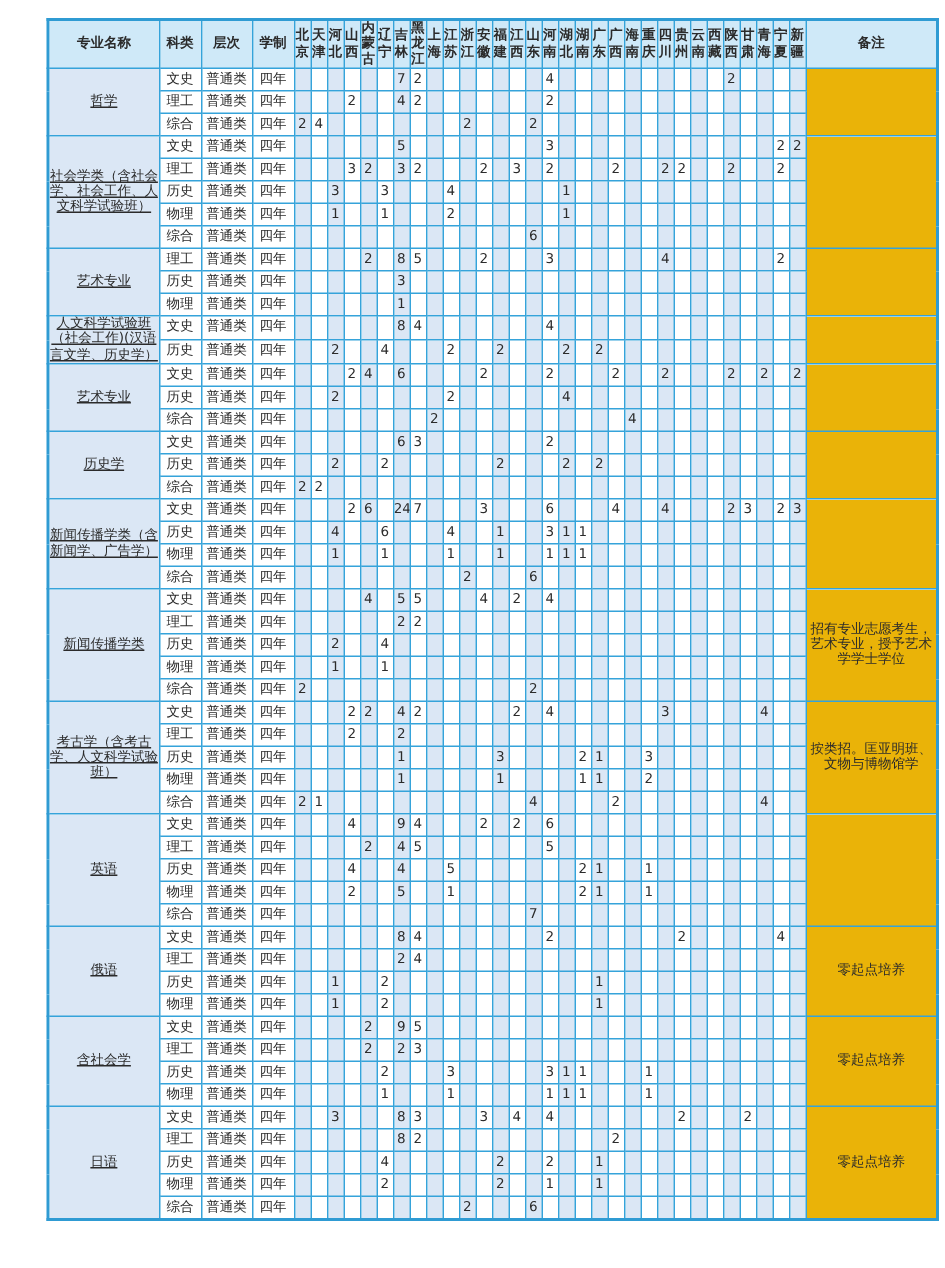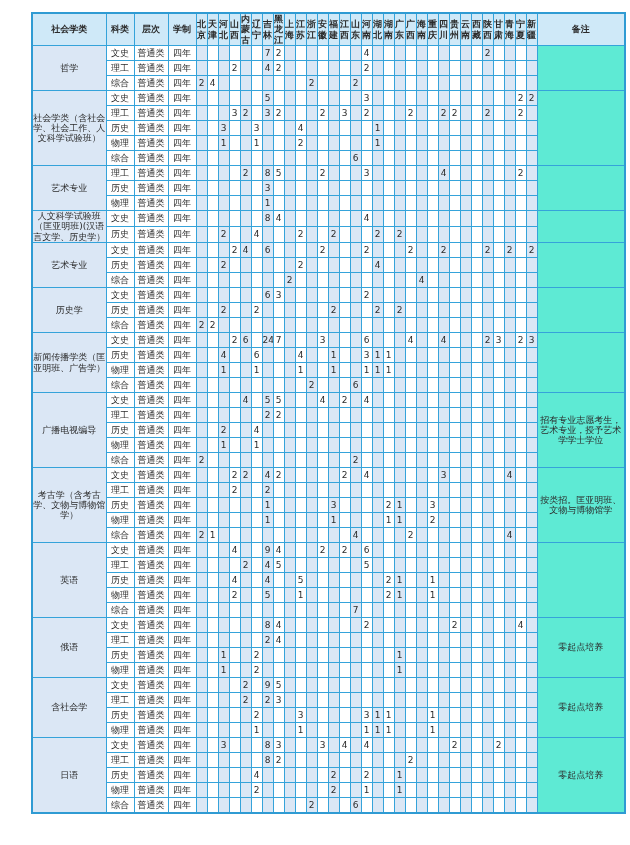--- a/index.html
+++ b/index.html
@@ -3,25 +3,25 @@
 <meta charset="utf-8">
 <style>
   html,body{margin:0;padding:0;background:#ffffff;font-family:"DejaVu Sans","Liberation Sans",sans-serif;}
   #stage{width:630px;min-height:845px;background:#fff;position:relative;box-sizing:border-box;padding:12px 30px 4px 31px;}
   table.plan{border-collapse:collapse;table-layout:fixed;width:569px;}
   table.plan td,table.plan th{border:1px solid #35a3da;box-sizing:border-box;overflow:hidden;
       font-size:9px;line-height:1.15;color:#2b2b2b;text-align:center;vertical-align:middle;padding:0;}
   table.plan{border:2px solid #2f9bd3;}
   th{font-weight:bold;color:#1c3d5a;background:#cfe9f8;}
   th.prov{padding:1px 0;word-break:break-all;line-height:1.1;}
-  td.name{background:#dbe7f5;font-size:9px;padding:1px 2px;line-height:1.2;}
+  td.name{background:#dbe7f5;font-size:9px;padding:1px 2px;line-height:1.2;text-decoration:underline;}
   td.cat,td.lvl,td.dur{background:#ffffff;height:15px;}
   td.val{font-size:9px;}
   td.shade{background:#dbe7f5;}
-  td.remark{background:#5eead4;font-size:9px;padding:1px 3px;line-height:1.25;}
+  td.remark{background:#eab308;font-size:9px;padding:1px 3px;line-height:1.25;}
   col.c-name{width:74px}col.c-cat{width:28px}col.c-lvl{width:34px}col.c-dur{width:28px}
   col.c-p{width:11px}col.c-rem{width:88px}
 </style>
 </head>
 <body>
 
 <div id="stage">
   <table class="plan">
     <colgroup>
         <col class="c-name">
@@ -56,21 +56,21 @@
         <col class="c-p">
         <col class="c-p">
         <col class="c-p">
         <col class="c-p">
         <col class="c-p">
         <col class="c-p">
         <col class="c-rem">
       </colgroup>
     <thead>
       <tr>
-          <th>社会学类</th>
+          <th>专业名称</th>
           <th>科类</th>
           <th>层次</th>
           <th>学制</th>
           <th class="prov">北京</th>
           <th class="prov">天津</th>
           <th class="prov">河北</th>
           <th class="prov">山西</th>
           <th class="prov">内蒙古</th>
           <th class="prov">辽宁</th>
           <th class="prov">吉林</th>
@@ -498,21 +498,21 @@
           <td class="val"></td>
           <td class="val shade"></td>
           <td class="val"></td>
           <td class="val shade"></td>
           <td class="val"></td>
           <td class="val shade"></td>
           <td class="val"></td>
           <td class="val shade"></td>
         </tr>
         <tr>
-          <td class="name" rowspan="2">人文科学试验班（匡亚明班)(汉语言文学、历史学）</td>
+          <td class="name" rowspan="2">人文科学试验班（社会工作)(汉语言文学、历史学）</td>
           <td class="cat">文史</td>
           <td class="lvl">普通类</td>
           <td class="dur">四年</td>
           <td class="val shade"></td>
           <td class="val"></td>
           <td class="val shade"></td>
           <td class="val"></td>
           <td class="val shade"></td>
           <td class="val"></td>
           <td class="val shade">8</td>
@@ -792,21 +792,21 @@
           <td class="val"></td>
           <td class="val shade"></td>
           <td class="val"></td>
           <td class="val shade"></td>
           <td class="val"></td>
           <td class="val shade"></td>
           <td class="val"></td>
           <td class="val shade"></td>
         </tr>
         <tr>
-          <td class="name" rowspan="4">新闻传播学类（匡亚明班、广告学）</td>
+          <td class="name" rowspan="4">新闻传播学类（含新闻学、广告学）</td>
           <td class="cat">文史</td>
           <td class="lvl">普通类</td>
           <td class="dur">四年</td>
           <td class="val shade"></td>
           <td class="val"></td>
           <td class="val shade"></td>
           <td class="val">2</td>
           <td class="val shade">6</td>
           <td class="val"></td>
           <td class="val shade">24</td>
@@ -938,21 +938,21 @@
           <td class="val"></td>
           <td class="val shade"></td>
           <td class="val"></td>
           <td class="val shade"></td>
           <td class="val"></td>
           <td class="val shade"></td>
           <td class="val"></td>
           <td class="val shade"></td>
         </tr>
         <tr>
-          <td class="name" rowspan="5">广播电视编导</td>
+          <td class="name" rowspan="5">新闻传播学类</td>
           <td class="cat">文史</td>
           <td class="lvl">普通类</td>
           <td class="dur">四年</td>
           <td class="val shade"></td>
           <td class="val"></td>
           <td class="val shade"></td>
           <td class="val"></td>
           <td class="val shade">4</td>
           <td class="val"></td>
           <td class="val shade">5</td>
@@ -1120,21 +1120,21 @@
           <td class="val"></td>
           <td class="val shade"></td>
           <td class="val"></td>
           <td class="val shade"></td>
           <td class="val"></td>
           <td class="val shade"></td>
           <td class="val"></td>
           <td class="val shade"></td>
         </tr>
         <tr>
-          <td class="name" rowspan="5">考古学（含考古学、文物与博物馆学）</td>
+          <td class="name" rowspan="5">考古学（含考古学、人文科学试验班）</td>
           <td class="cat">文史</td>
           <td class="lvl">普通类</td>
           <td class="dur">四年</td>
           <td class="val shade"></td>
           <td class="val"></td>
           <td class="val shade"></td>
           <td class="val">2</td>
           <td class="val shade">2</td>
           <td class="val"></td>
           <td class="val shade">4</td>

